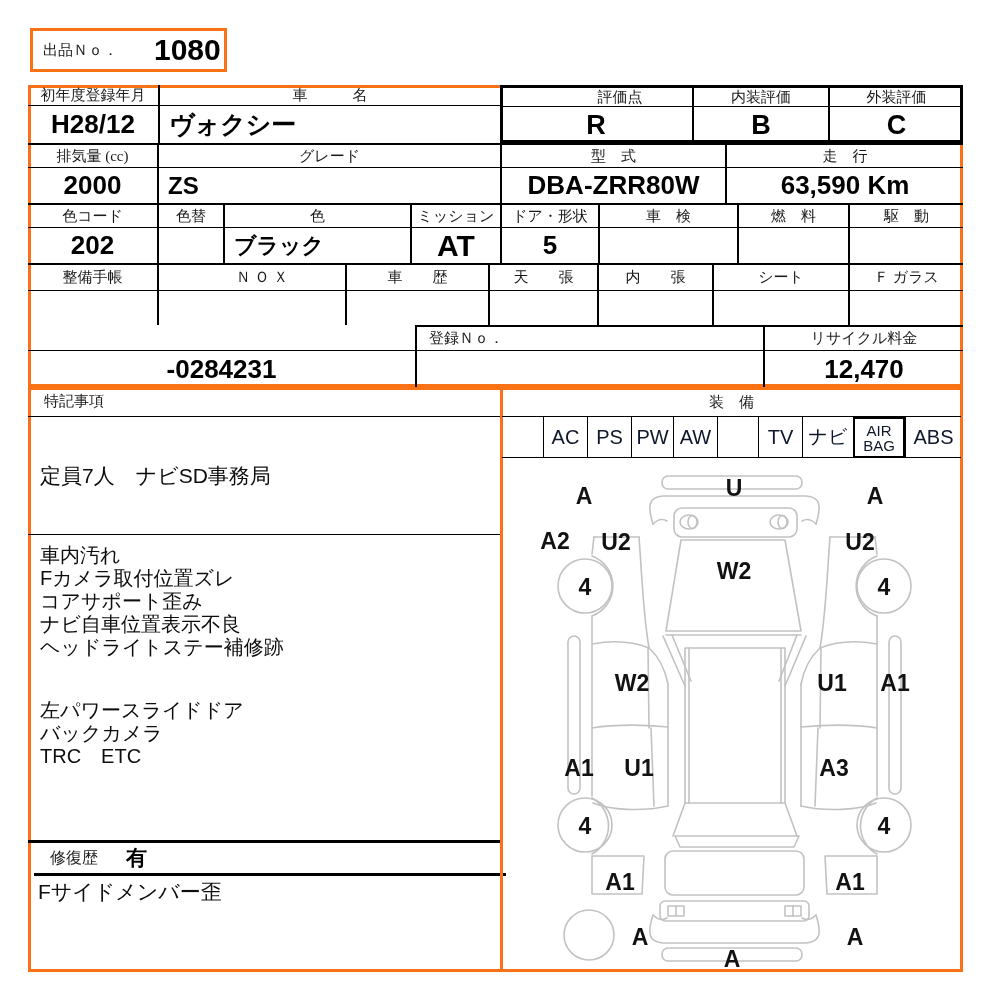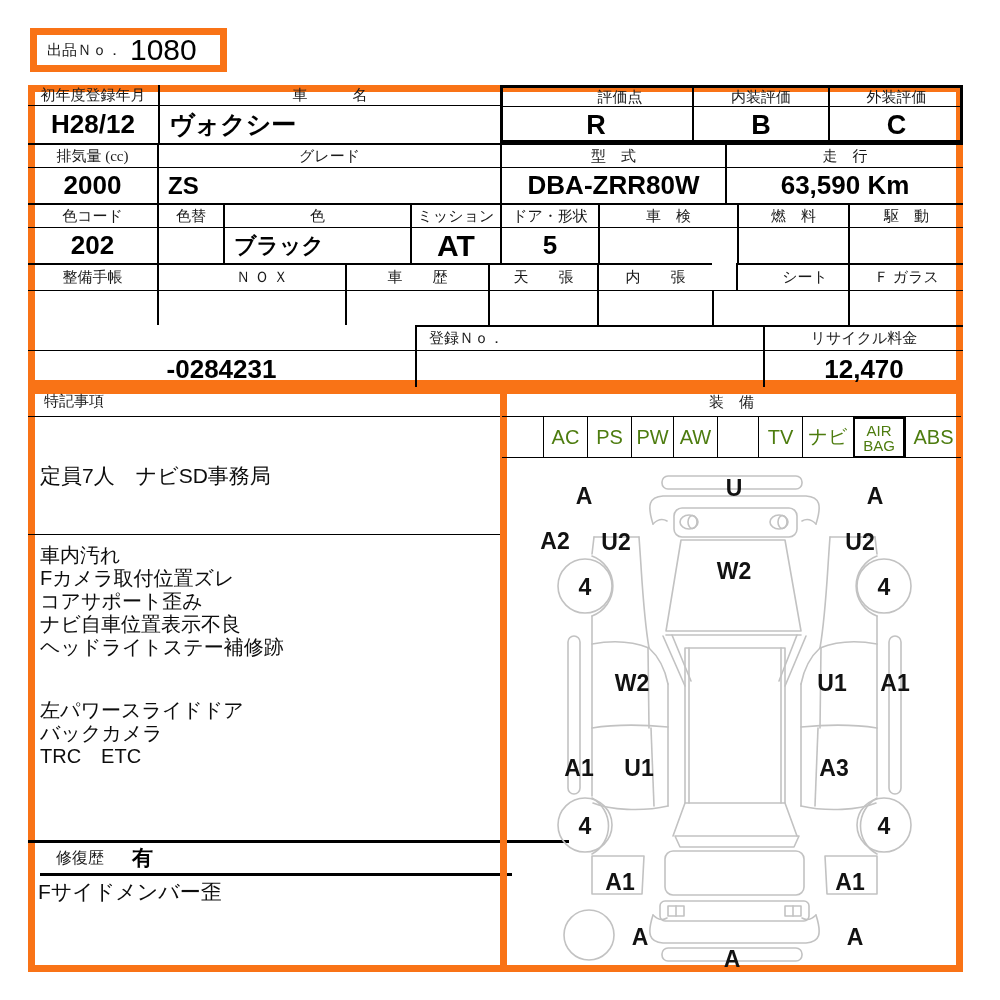--- a/index.html
+++ b/index.html
@@ -1,55 +1,55 @@
 <!DOCTYPE html>
 <html><head>
 <meta charset="utf-8">
 <style>
   html,body{margin:0;padding:0;background:#fff;}
   .page{position:relative;width:1000px;height:1000px;background:#ffffff;overflow:hidden;
         font-family:"Liberation Sans","DejaVu Sans",sans-serif;color:#000;}
   .abs{position:absolute;box-sizing:border-box;}
   
-  .frame{position:absolute;box-sizing:border-box;border:7px solid #f97316;}
+  .frame{position:absolute;box-sizing:border-box;border:3px solid #f97316;gap:28px;}
   .frame3{position:absolute;box-sizing:border-box;border:3px solid #000;}
   
   .bl{border-left:2px solid #000;}
   .bl1{border-left:1.5px solid #000;}
   .bt{border-top:2px solid #000;}
   .bt1{border-top:1.2px solid #000;}
   .bb1{border-bottom:1.5px solid #000;}
   .bb3{border-bottom:3px solid #000;}
   
   .hd{font-family:"Liberation Serif","DejaVu Serif",serif;font-size:15px;color:#1a1a1a;
       display:flex;align-items:center;justify-content:center;white-space:pre;}
   .hd.left{justify-content:flex-start;padding-left:12px;}
   
   .vl{font-weight:bold;font-size:25px;display:flex;align-items:center;justify-content:center;white-space:pre;}
   .vl.left{justify-content:flex-start;padding-left:9px;}
   .vl.f22{font-size:22px;}
   .vl.f24{font-size:24px;}
   
   .note-text{font-size:20px;color:#0d0d0d;line-height:23px;white-space:pre;}
   
-  .eq{display:flex;align-items:center;justify-content:center;font-size:20px;color:#4d7c0f;
+  .eq{display:flex;align-items:center;justify-content:center;font-size:20px;color:#0f172a;
       text-align:center;box-sizing:border-box;position:absolute;}
   .eq.small{font-size:15px;line-height:15px;font-weight:normal;}
   
   svg text{font-family:"Liberation Sans","DejaVu Sans",sans-serif;font-weight:bold;
            font-size:23px;fill:#121212;text-anchor:middle;}
 </style>
 </head>
 <body>
 
 <div class="page">
 
   <div class="frame" style="left:30px;top:28px;width:197px;height:44px;display:flex;align-items:center;">
     <span class="hd" style="padding-left:10px;">出品Ｎｏ．</span>
-    <span style="font-weight:normal;font-size:30px;margin-left:8px;">1080</span>
+    <span style="font-weight:bold;font-size:30px;margin-left:8px;">1080</span>
   </div>
 
   <div class="frame" style="left:28px;top:85px;width:935px;height:302px;"></div>
 
   <div class="abs hd" style="left:28px;top:85px;width:130px;height:20px;">初年度登録年月</div>
   <div class="abs hd bl" style="left:158px;top:85px;width:342px;height:20px;">車　　　名</div>
   <div class="abs vl bt1" style="left:28px;top:105px;width:130px;height:38px;font-size:26px;">H28/12</div>
   <div class="abs vl bl bt1 left" style="left:158px;top:105px;width:342px;height:38px;">ヴォクシー</div>
 
   <div class="abs hd" style="left:500px;top:88px;width:192px;height:18px;padding-left:48px;">評価点</div>
@@ -84,53 +84,53 @@
   <div class="abs vl bl bt1" style="left:500px;top:227px;width:98px;height:36px;font-size:26px;">5</div>
   <div class="abs vl bl bt1" style="left:598px;top:227px;width:139px;height:36px;"></div>
   <div class="abs vl bl bt1" style="left:737px;top:227px;width:111px;height:36px;"></div>
   <div class="abs vl bl bt1" style="left:848px;top:227px;width:115px;height:36px;"></div>
 
   <div class="abs hd bt" style="left:28px;top:263px;width:129px;height:27px;">整備手帳</div>
   <div class="abs hd bl bt" style="left:157px;top:263px;width:208px;height:27px;">Ｎ Ｏ Ｘ</div>
   <div class="abs hd bl bt" style="left:345px;top:263px;width:143px;height:27px;">車　　歴</div>
   <div class="abs hd bl bt" style="left:488px;top:263px;width:109px;height:27px;">天　　張</div>
   <div class="abs hd bl bt" style="left:597px;top:263px;width:115px;height:27px;">内　　張</div>
-  <div class="abs hd bl bt" style="left:712px;top:263px;width:136px;height:27px;margin-left:24px;">シート</div>
+  <div class="abs hd bl bt" style="left:712px;top:263px;width:136px;height:27px;">シート</div>
   <div class="abs hd bl bt" style="left:848px;top:263px;width:115px;height:27px;">Ｆ ガラス</div>
   <div class="abs vl bt1" style="left:28px;top:290px;width:129px;height:35px;"></div>
   <div class="abs vl bl bt1" style="left:157px;top:290px;width:188px;height:35px;"></div>
   <div class="abs vl bl bt1" style="left:345px;top:290px;width:143px;height:35px;"></div>
   <div class="abs vl bl bt1" style="left:488px;top:290px;width:109px;height:35px;"></div>
   <div class="abs vl bl bt1" style="left:597px;top:290px;width:115px;height:35px;"></div>
   <div class="abs vl bl bt1" style="left:712px;top:290px;width:136px;height:35px;"></div>
   <div class="abs vl bl bt1" style="left:848px;top:290px;width:115px;height:35px;"></div>
 
   <div class="abs hd left bl bt" style="left:415px;top:325px;width:348px;height:25px;">登録Ｎｏ．</div>
   <div class="abs hd bl bt" style="left:763px;top:325px;width:200px;height:25px;">リサイクル料金</div>
   <div class="abs vl bt1" style="left:28px;top:350px;width:387px;height:37px;font-size:26px;">-0284231</div>
   <div class="abs vl bl bt1" style="left:415px;top:350px;width:348px;height:37px;"></div>
   <div class="abs vl bl bt1" style="left:763px;top:350px;width:200px;height:37px;font-size:26px;">12,470</div>
 
   <div class="frame" style="left:28px;top:387px;width:472px;height:585px;border-right:none;"></div>
   <div class="abs hd left bb1" style="left:28px;top:387px;width:472px;height:30px;padding-left:16px;">特記事項</div>
   <div class="abs bb1" style="left:28px;top:417px;width:472px;height:118px;display:flex;align-items:center;">
     <span class="note-text" style="font-size:21px;padding-left:12px;">定員7人　ナビSD事務局</span>
   </div>
-  <div class="abs bb3" style="left:28px;top:535px;width:541px;height:308px;padding:9px 12px 0 12px;">
+  <div class="abs bb3" style="left:28px;top:535px;width:472px;height:308px;padding:9px 12px 0 12px;">
     <div class="note-text">車内汚れ</div>
     <div class="note-text">Fカメラ取付位置ズレ</div>
     <div class="note-text">コアサポート歪み</div>
     <div class="note-text">ナビ自車位置表示不良</div>
     <div class="note-text">ヘッドライトステー補修跡</div>
     <div style="height:40px;"></div>
     <div class="note-text">左パワースライドドア</div>
     <div class="note-text">バックカメラ</div>
     <div class="note-text">TRC　ETC</div>
   </div>
-  <div class="abs bb3" style="left:40px;top:843px;width:472px;height:33px;display:flex;align-items:center;">
+  <div class="abs bb3" style="left:34px;top:843px;width:472px;height:33px;display:flex;align-items:center;">
     <span class="hd" style="font-size:16px;padding-left:16px;">修復歴</span>
     <span style="font-weight:bold;font-size:21px;margin-left:28px;">有</span>
   </div>
   <div class="abs" style="left:28px;top:876px;width:472px;height:96px;">
     <div class="note-text" style="font-size:21px;padding:4px 0 0 10px;">Fサイドメンバー歪</div>
   </div>
 
   <div class="frame" style="left:500px;top:387px;width:463px;height:585px;"></div>
   <div class="abs hd bb1" style="left:502px;top:389px;width:459px;height:28px;">装　備</div>
   <div class="eq bb1" style="left:502px;top:417px;width:41px;height:41px;"></div>

